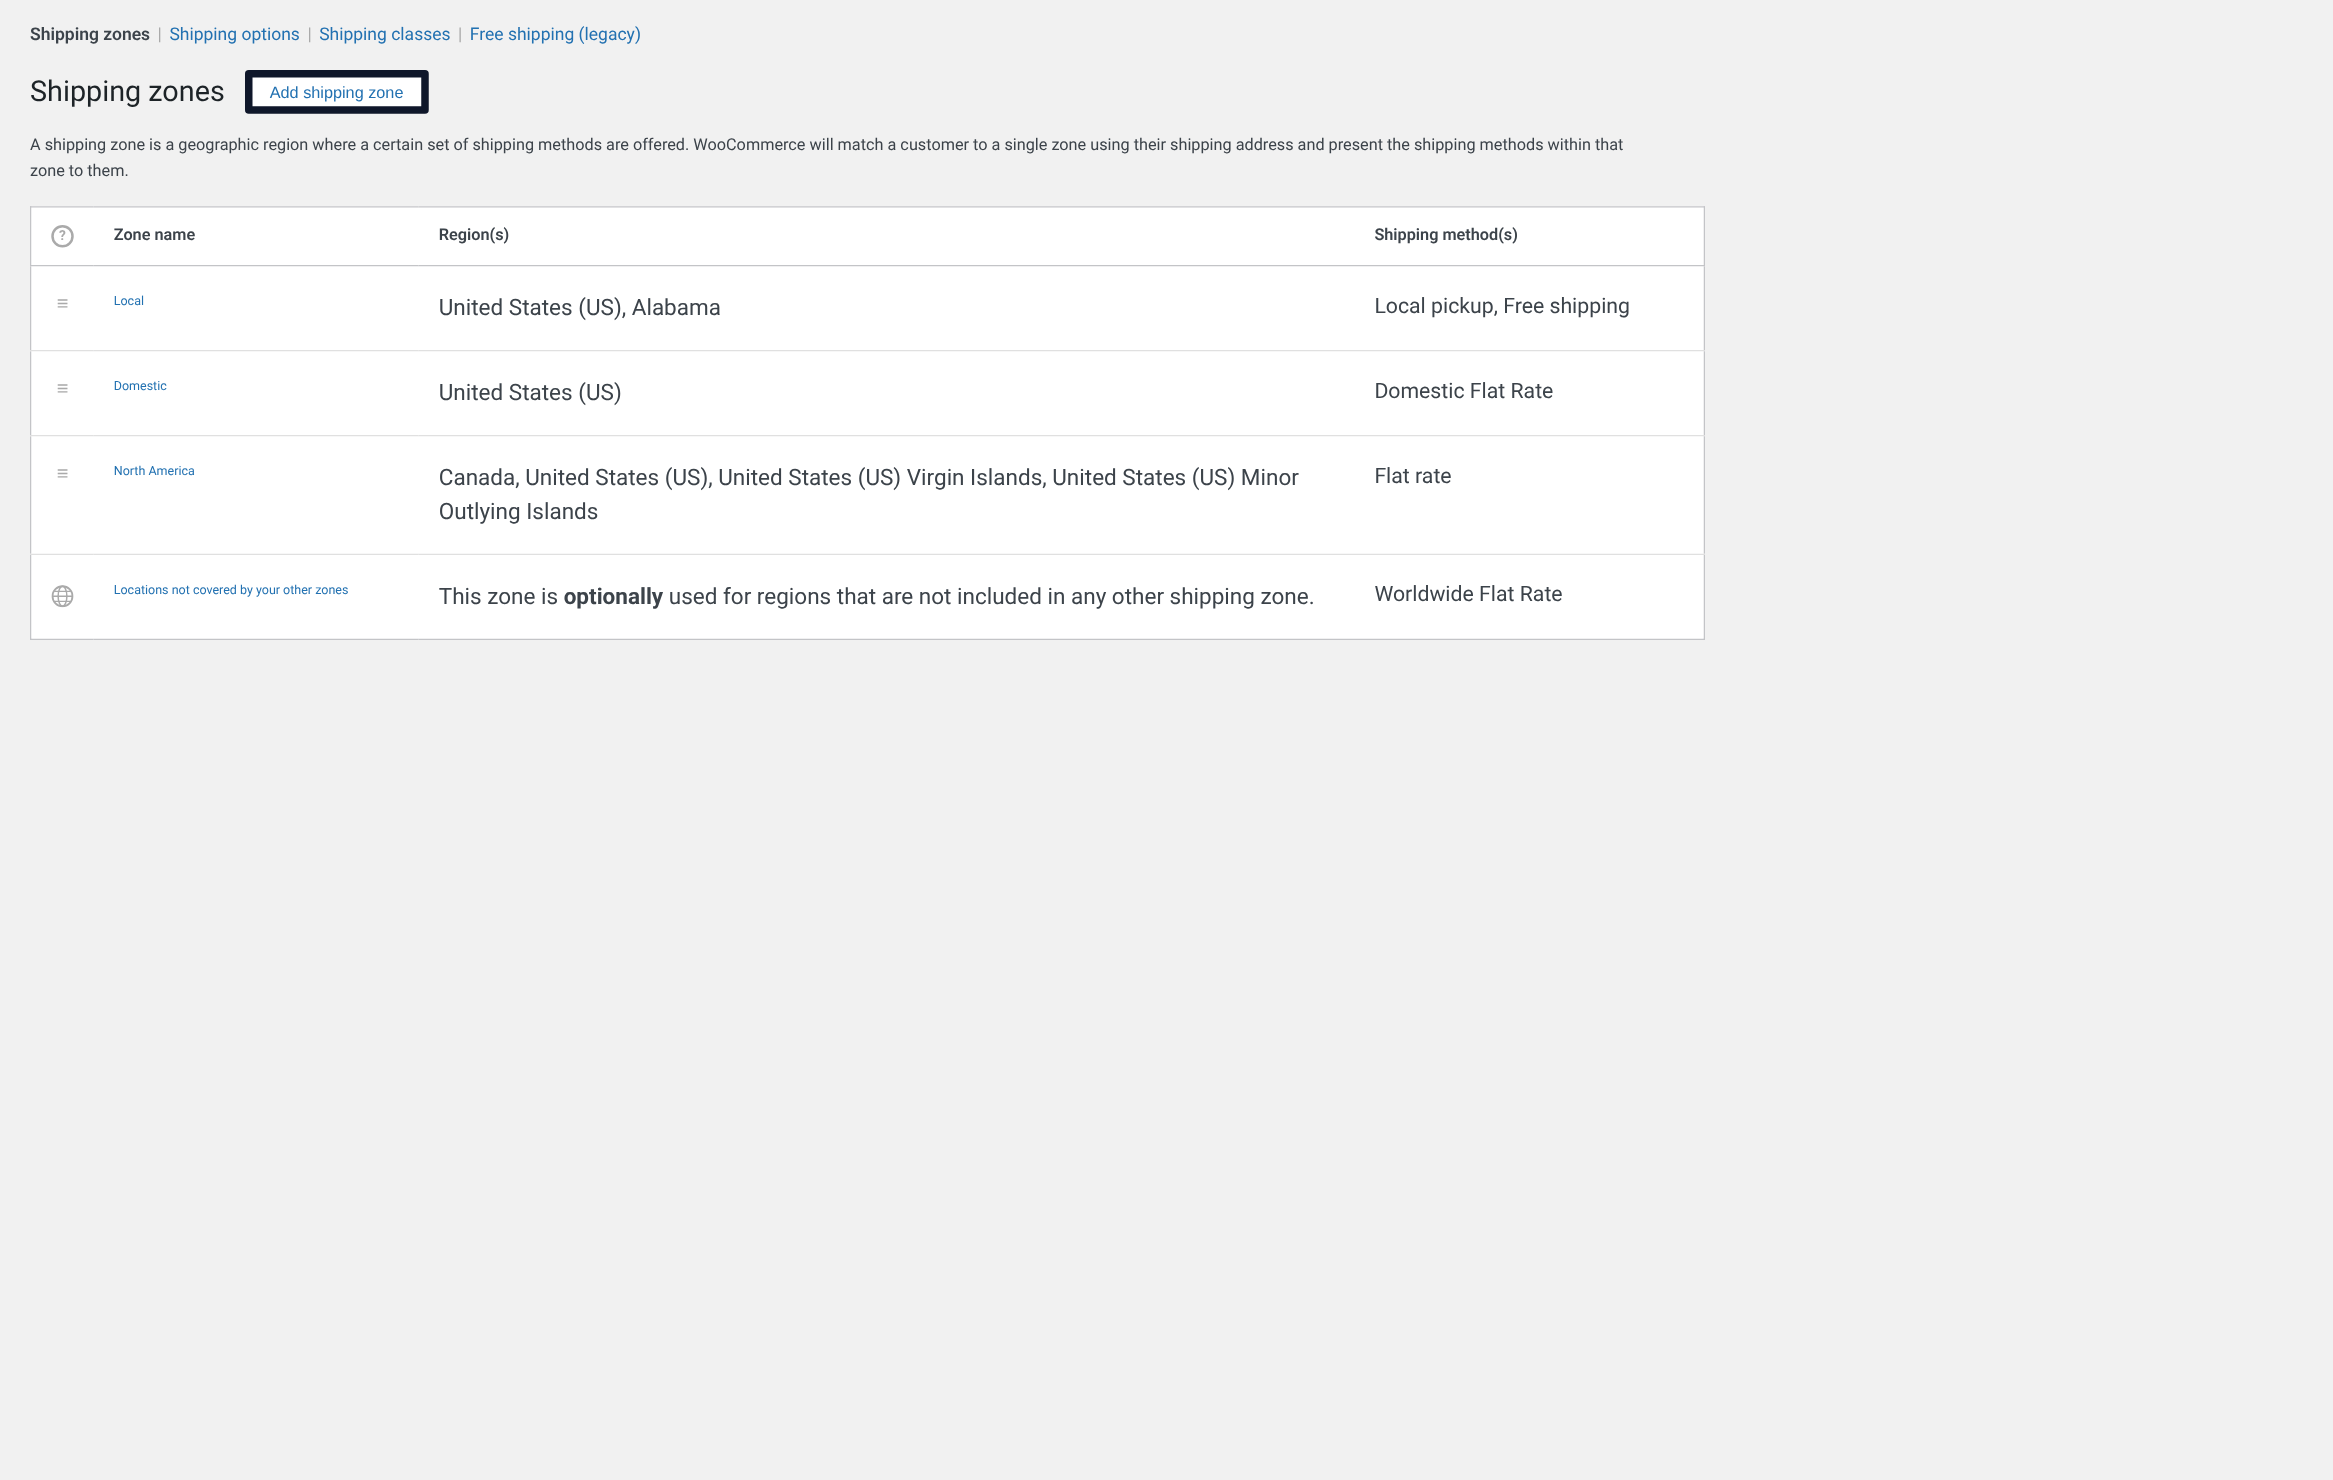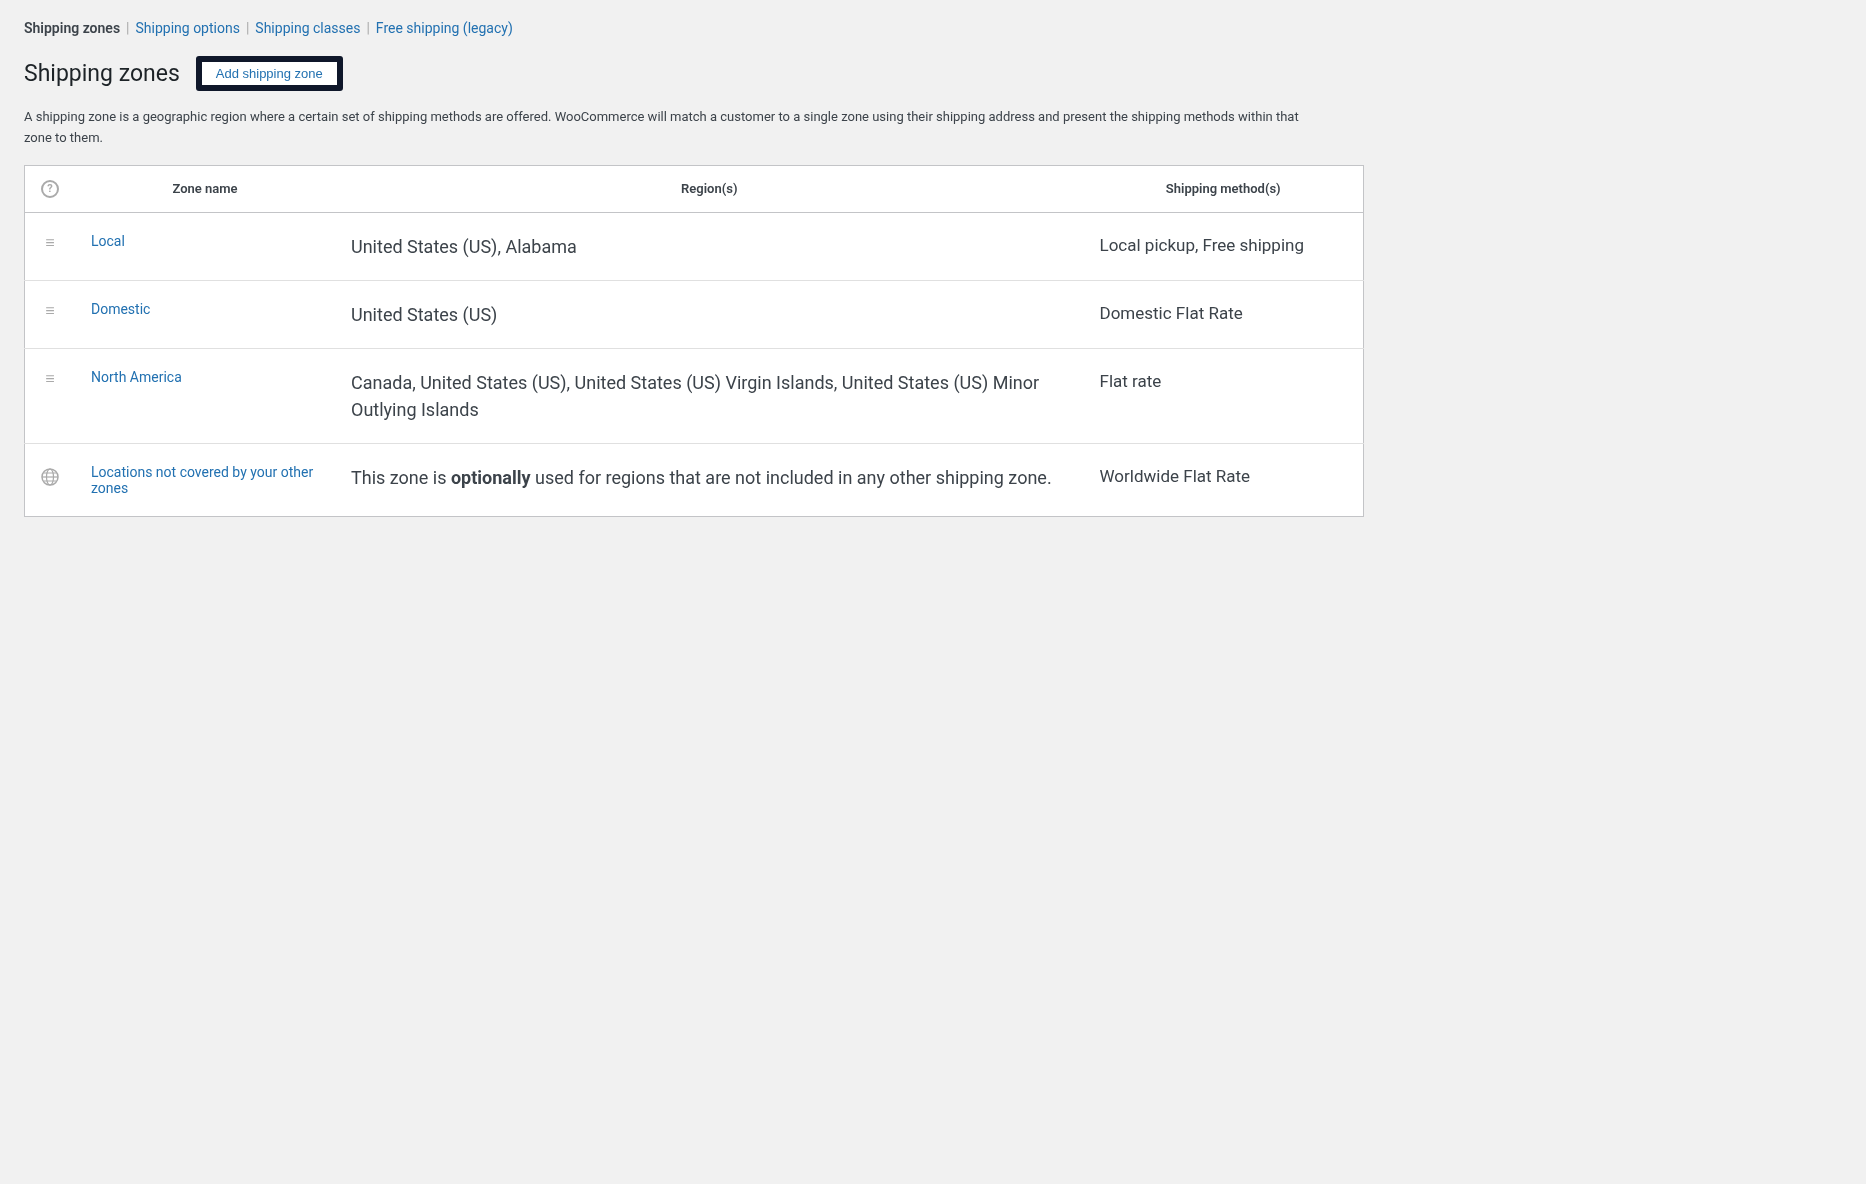--- a/index.html
+++ b/index.html
@@ -67,21 +67,21 @@
       border-collapse: collapse;
     }
     .zones-table thead tr {
       border-bottom: 1px solid #c3c4c7;
     }
     .zones-table thead th {
       padding: 14px 16px;
       font-weight: 600;
       font-size: 13px;
       color: #3c434a;
-      text-align: center;
+      text-align: left;
       background: #fff;
     }
     .zones-table thead th:first-child {
       width: 48px;
       text-align: center;
     }
     .zones-table thead th:nth-child(2) {
       width: 260px;
     }
     .zones-table thead th:nth-child(3) {
@@ -111,21 +111,21 @@
       display: inline-block;
       color: #aaa;
       font-size: 16px;
       cursor: grab;
       line-height: 1;
     }
     .zone-link {
       color: #2271b1;
       text-decoration: none;
       font-weight: 400;
-      font-size: 14px;
+      font-size: 10px;
       cursor: pointer;
     }
     .region-text {
       color: #3c434a;
       font-size: 18px;
       line-height: 1.5;
     }
     .method-text {
       color: #3c434a;
       font-size: 17px;

